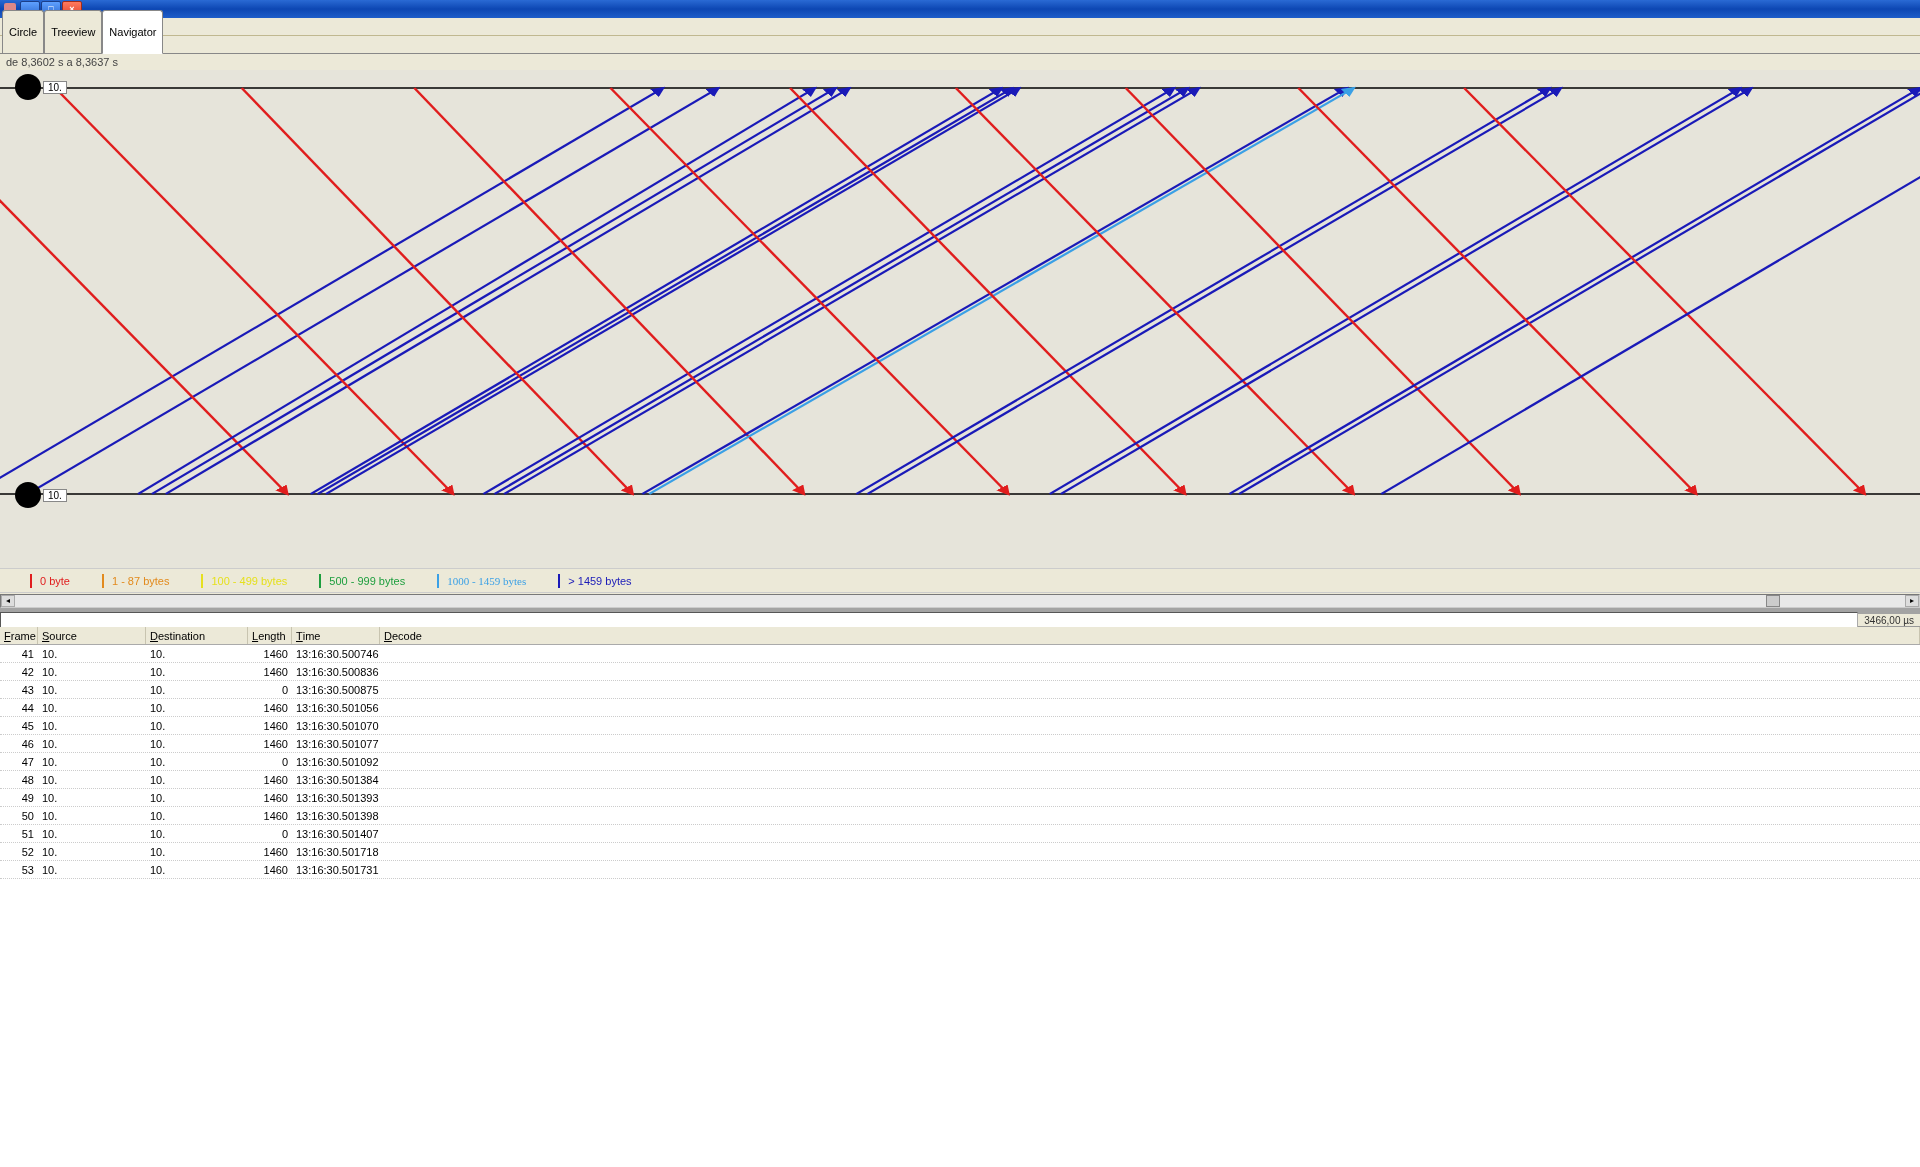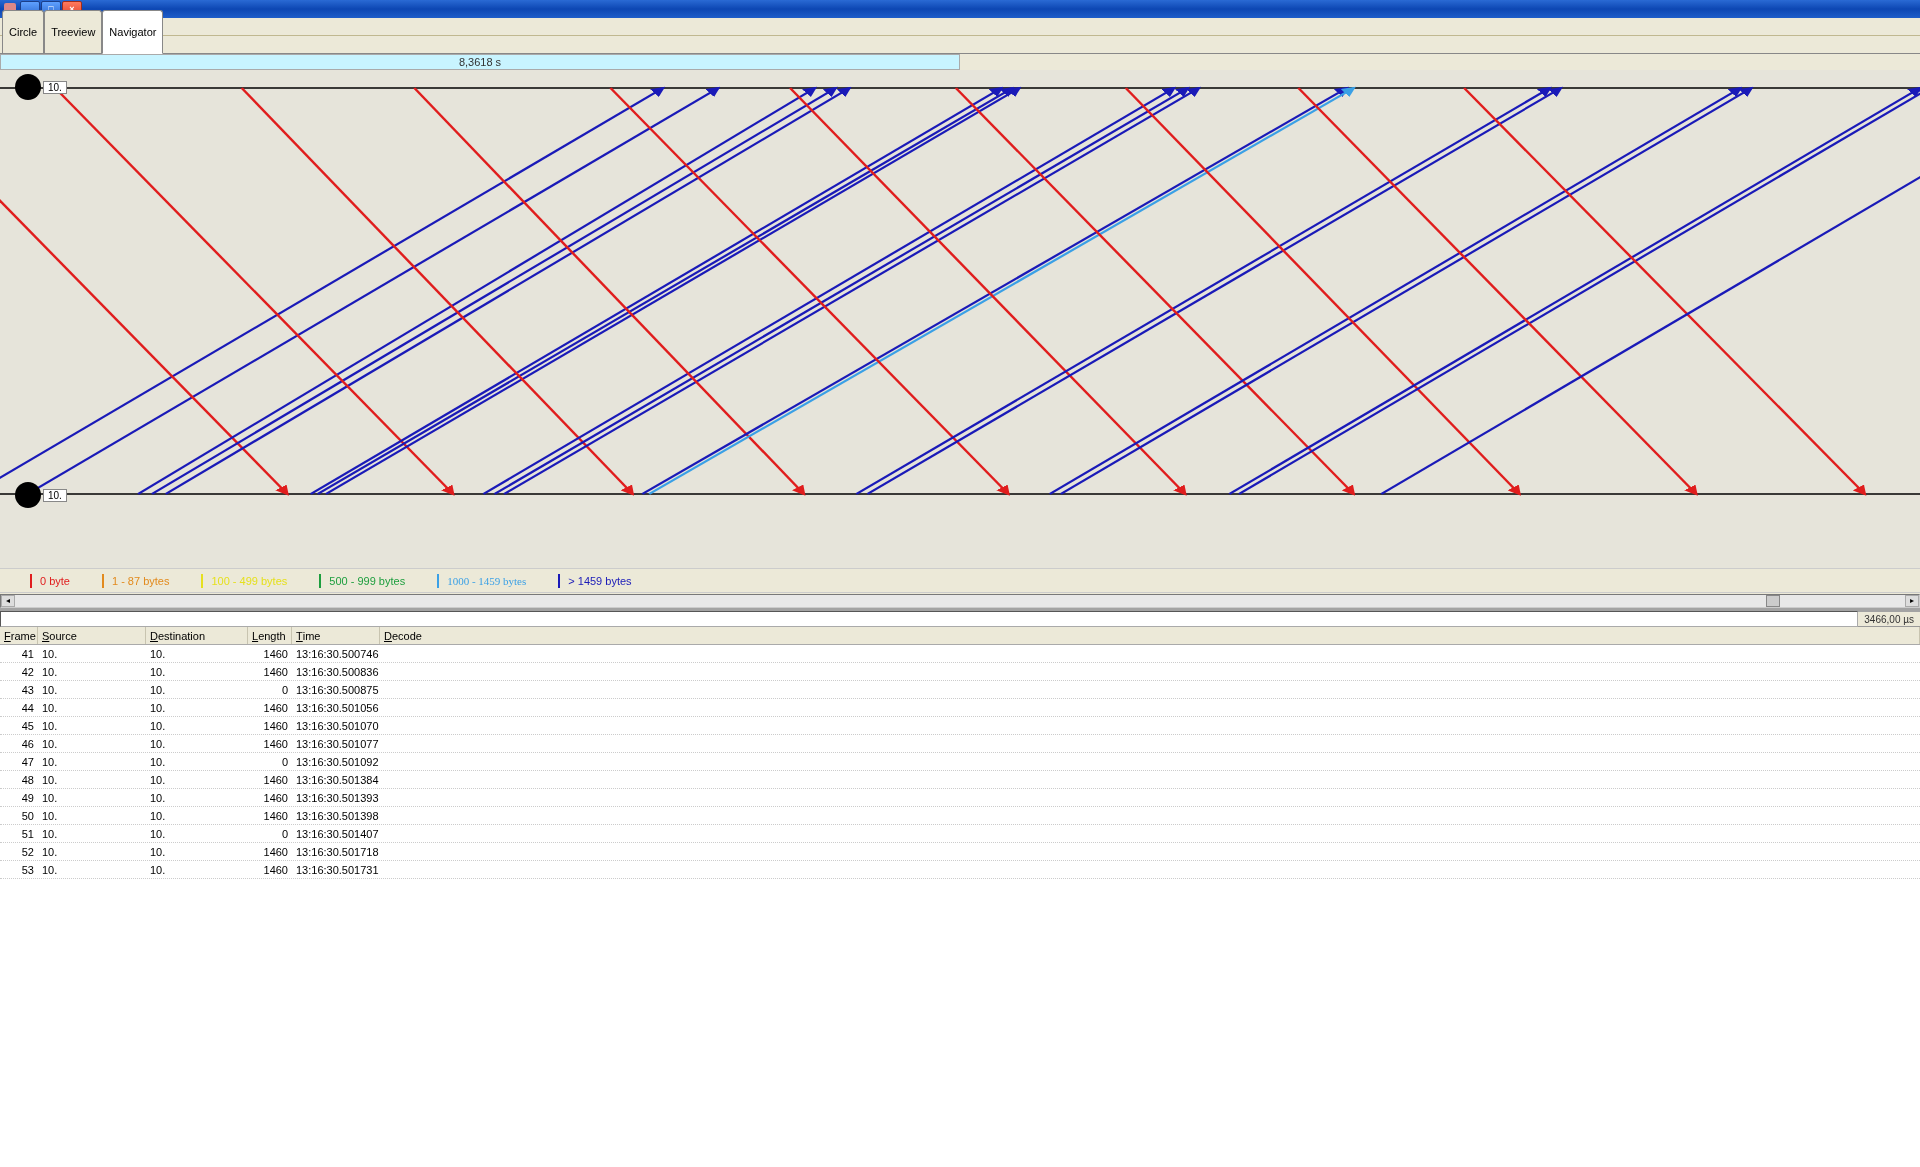--- a/index.html
+++ b/index.html
@@ -42,21 +42,21 @@
 
 
 .hscrollrow { height: 16px; background: #ece9d8; display: flex; align-items: center; border-top: 1px solid #ccc; }
 .hscroll { flex: 1; height: 14px; background: #e8e8e8; border: 1px inset #ccc; position: relative; }
 .hscroll .lbtn, .hscroll .rbtn { position: absolute; top: 0; width: 14px; height: 12px; background: #ddd; border: 1px solid #aaa; display: flex; align-items: center; justify-content: center; font-size: 8px; cursor: pointer; }
 .hscroll .lbtn { left: 0; }
 .hscroll .rbtn { right: 0; }
 .hscroll .thumb { position: absolute; left: 92%; width: 14px; height: 12px; background: #ccc; border: 1px solid #888; cursor: pointer; }
 
 
-.inputrow { height: 18px; display: flex; align-items: center; background: #ece9d8; border-top: 4px solid #a3a3a3; }
+.inputrow { height: 18px; display: flex; align-items: center; background: #ece9d8; border-top: 6px solid #a3a3a3; }
 .inputrow input { flex: 1; height: 16px; border: 1px inset #aaa; background: #fff; font-size: 11px; padding-left: 2px; }
 .inputrow .time { padding: 0 6px; font-size: 10px; color: #333; }
 
 
 .table { background: #fff; height: calc(100% - 18px - 18px - 18px - 16px - 498px - 24px - 16px - 18px); overflow: hidden; border-top: 1px solid #999; }
 .thead { display: flex; background: #ece9d8; border-bottom: 1px solid #aaa; height: 18px; position: sticky; top: 0; }
 .th { border-right: 1px solid #c8c4b0; padding: 1px 4px; display: flex; align-items: center; cursor: pointer; }
 .th .ul { text-decoration: underline; }
 .tbody { overflow-y: auto; height: calc(100% - 18px); }
 .tr { display: flex; height: 18px; border-bottom: 1px dotted #ccc; align-items: center; cursor: pointer; }
@@ -86,21 +86,21 @@
   <div class="menuitem"><span class="ul">H</span><span>elp</span></div>
 </div>
 
 <div class="tabbar">
   <div class="tab">Circle</div>
   <div class="tab">Treeview</div>
   <div class="tab active">Navigator</div>
 </div>
 
 <div class="inforow">
-  <div class="cursor">8,3618 s</div>
+  <div class="range">de 8,3602 s a 8,3637 s</div>
 </div>
 
 <div class="chart">
   <svg id="chart-svg" viewBox="0 0 1390 498" preserveAspectRatio="none">
       <line x1="0" x2="1390" y1="18" y2="18" stroke="#000" stroke-width="1.5"></line>
       <line x1="0" x2="1390" y1="424" y2="424" stroke="#000" stroke-width="1.5"></line>
       <defs>
         <marker id="ah1a1ab8" viewBox="0 0 10 10" refX="8" refY="5" markerWidth="5" markerHeight="5" orient="auto-start-reverse">
           <path d="M0,0 L10,5 L0,10 z" fill="#1a1ab8"></path>
         </marker>

